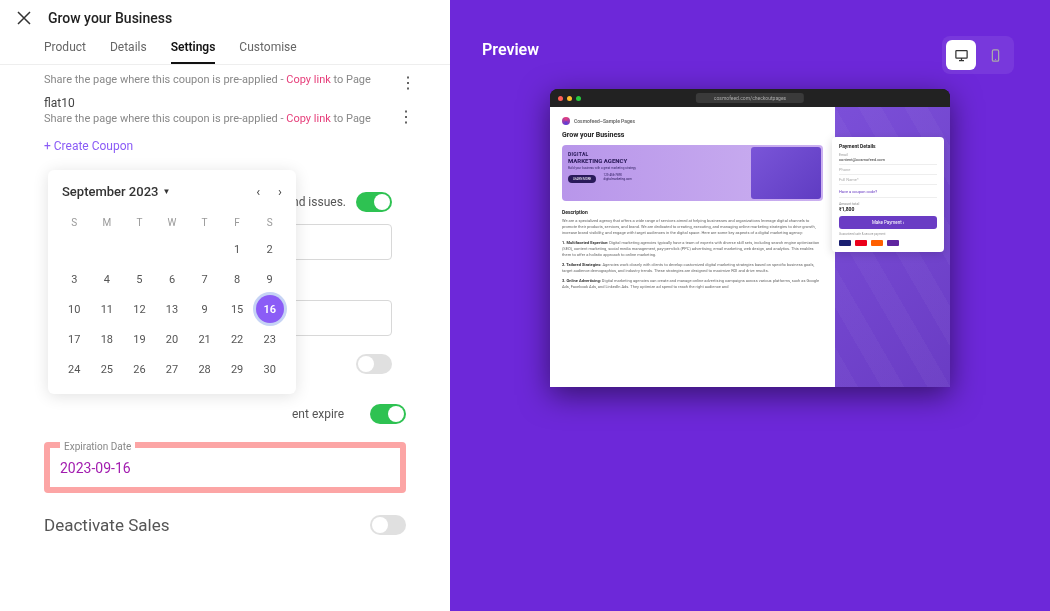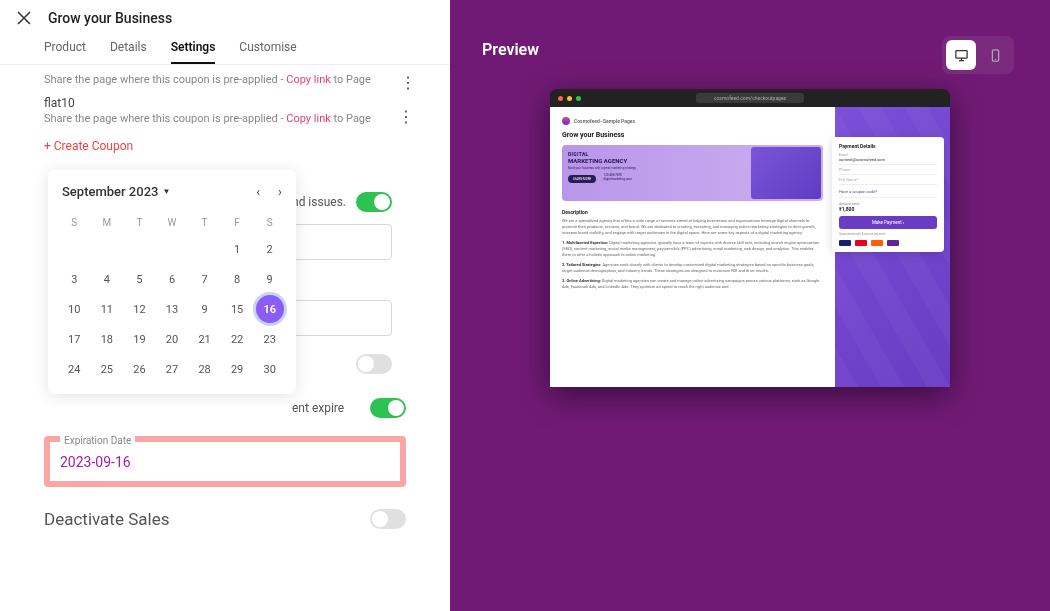--- a/index.html
+++ b/index.html
@@ -18,21 +18,21 @@
     .scroll-area::-webkit-scrollbar { width: 8px; }
     .scroll-area::-webkit-scrollbar-thumb { background: #ccc; border-radius: 4px; }
     
     .coupon-block { position: relative; padding: 0 0 8px; }
     .share-line { font-size: 11px; color: #888; }
     .share-line .link { color: #e63e7a; }
     .share-line .topage { color: #888; }
     .coupon-name { font-size: 12px; color: #444; margin: 10px 0 2px; }
     .more-vert { position: absolute; right: -8px; top: 0; color: #444; cursor: pointer; font-size: 16px; letter-spacing: -2px; }
     .more-vert2 { position: absolute; right: -8px; top: 34px; color: #444; cursor: pointer; font-size: 16px; }
-    .create-coupon { color: #ef4444; font-size: 12px; margin-top: 14px; display: inline-block; cursor: pointer; }
+    .create-coupon { color: #8b5cf6; font-size: 12px; margin-top: 14px; display: inline-block; cursor: pointer; }
     
     
     .calendar-wrap { position: absolute; top: 170px; left: 48px; width: 248px; background: #fff; box-shadow: 0 2px 16px rgba(0,0,0,0.12); border-radius: 6px; padding: 14px 10px 10px; z-index: 20; }
     .cal-header { display: flex; align-items: center; justify-content: space-between; margin-bottom: 12px; padding: 0 4px; }
     .cal-month { font-size: 13px; font-weight: 500; color: #333; display: flex; align-items: center; gap: 4px; cursor: pointer; }
     .cal-nav { display: flex; gap: 18px; }
     .cal-arrow { cursor: pointer; color: #444; font-size: 13px; }
     .cal-grid { display: grid; grid-template-columns: repeat(7, 1fr); text-align: center; }
     .cal-dow { font-size: 10px; color: #999; padding: 6px 0; }
     .cal-day { font-size: 11px; color: #555; padding: 8px 0; cursor: pointer; border-radius: 50%; width: 28px; height: 28px; display: flex; align-items: center; justify-content: center; margin: 1px auto; }
@@ -56,21 +56,21 @@
     .fieldset { border: 6px solid #fca5a5; border-radius: 4px; position: relative; padding: 10px 10px; }
     .fieldset .legend { position: absolute; top: -7px; left: 10px; background: #fff; font-size: 10px; color: #888; padding: 0 4px; }
     .fieldset input { border: none; outline: none; font-size: 14px; width: 100%; color: #a21caf; }
     .deact-row { display: flex; align-items: center; justify-content: space-between; margin-top: 22px; }
     .deact-label { font-size: 17px; color: #555; }
     
     .publish-wrap { position: absolute; bottom: 14px; right: 14px; }
     .publish-btn { background: #000; color: #fff; border: none; border-radius: 20px; padding: 10px 20px; font-size: 12px; font-weight: 600; cursor: pointer; box-shadow: 0 0 0 4px #f2752a; }
     
     
-    .right-panel { flex: 1; background: #701a75; position: relative; padding: 40px 32px; }
+    .right-panel { flex: 1; background: #6d28d9; position: relative; padding: 40px 32px; }
     .preview-title { color: #fff; font-size: 16px; font-weight: 600; }
     .device-toggle { position: absolute; top: 36px; right: 36px; background: rgba(255,255,255,0.08); border-radius: 8px; padding: 4px; display: flex; gap: 4px; }
     .device-btn { width: 30px; height: 30px; border-radius: 6px; display: flex; align-items: center; justify-content: center; cursor: pointer; }
     .device-btn.active { background: #fff; }
     .device-btn svg { width: 15px; height: 15px; }
     
     .browser-mock { margin: 30px auto 0; width: 400px; background: #1a1719; border-radius: 8px 8px 0 0; overflow: hidden; box-shadow: 0 8px 30px rgba(0,0,0,0.5); }
     .browser-bar { background: #222; height: 18px; display: flex; align-items: center; padding: 0 8px; position: relative; }
     .traffic { display: flex; gap: 4px; }
     .traffic span { width: 5px; height: 5px; border-radius: 50%; }
@@ -156,21 +156,21 @@
       <div style="height:36px"></div>
       <div class="peek-input"></div>
       <div class="behind-row" style="margin-top:18px;">
         <span></span>
         <div class="toggle off">
             <div class="knob"></div>
           </div>
       </div>
     </div>
 
-    <div class="bottom-section" style="margin-top:24px;">
+    <div class="bottom-section" style="margin-top:30px;">
       <div class="exp-row">
         <span class="behind-text" style="margin-left:248px;">ent expire</span>
         <div class="toggle on">
             <div class="knob"></div>
           </div>
       </div>
       <div class="fieldset" style="margin-top:18px;">
         <span class="legend">Expiration Date</span>
         <input type="text" value="2023-09-16" style="">
       </div>

